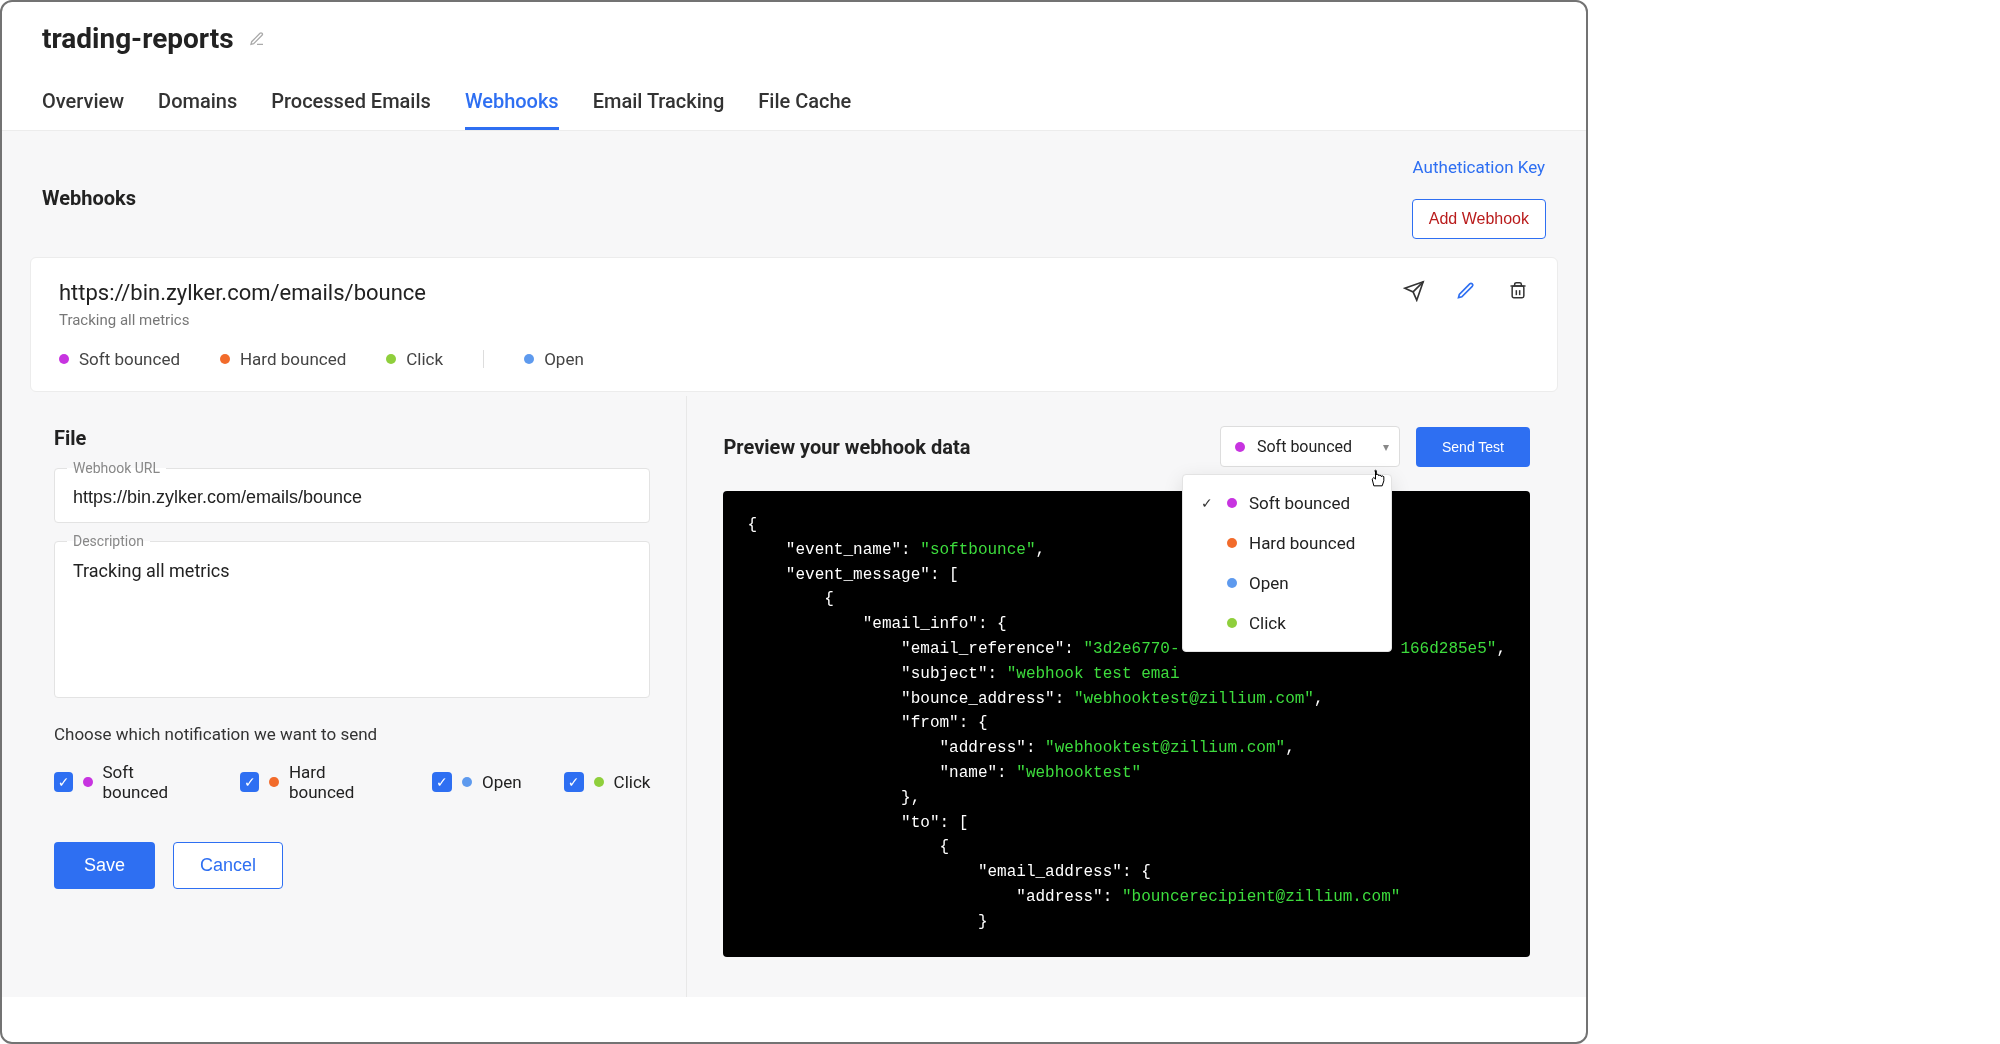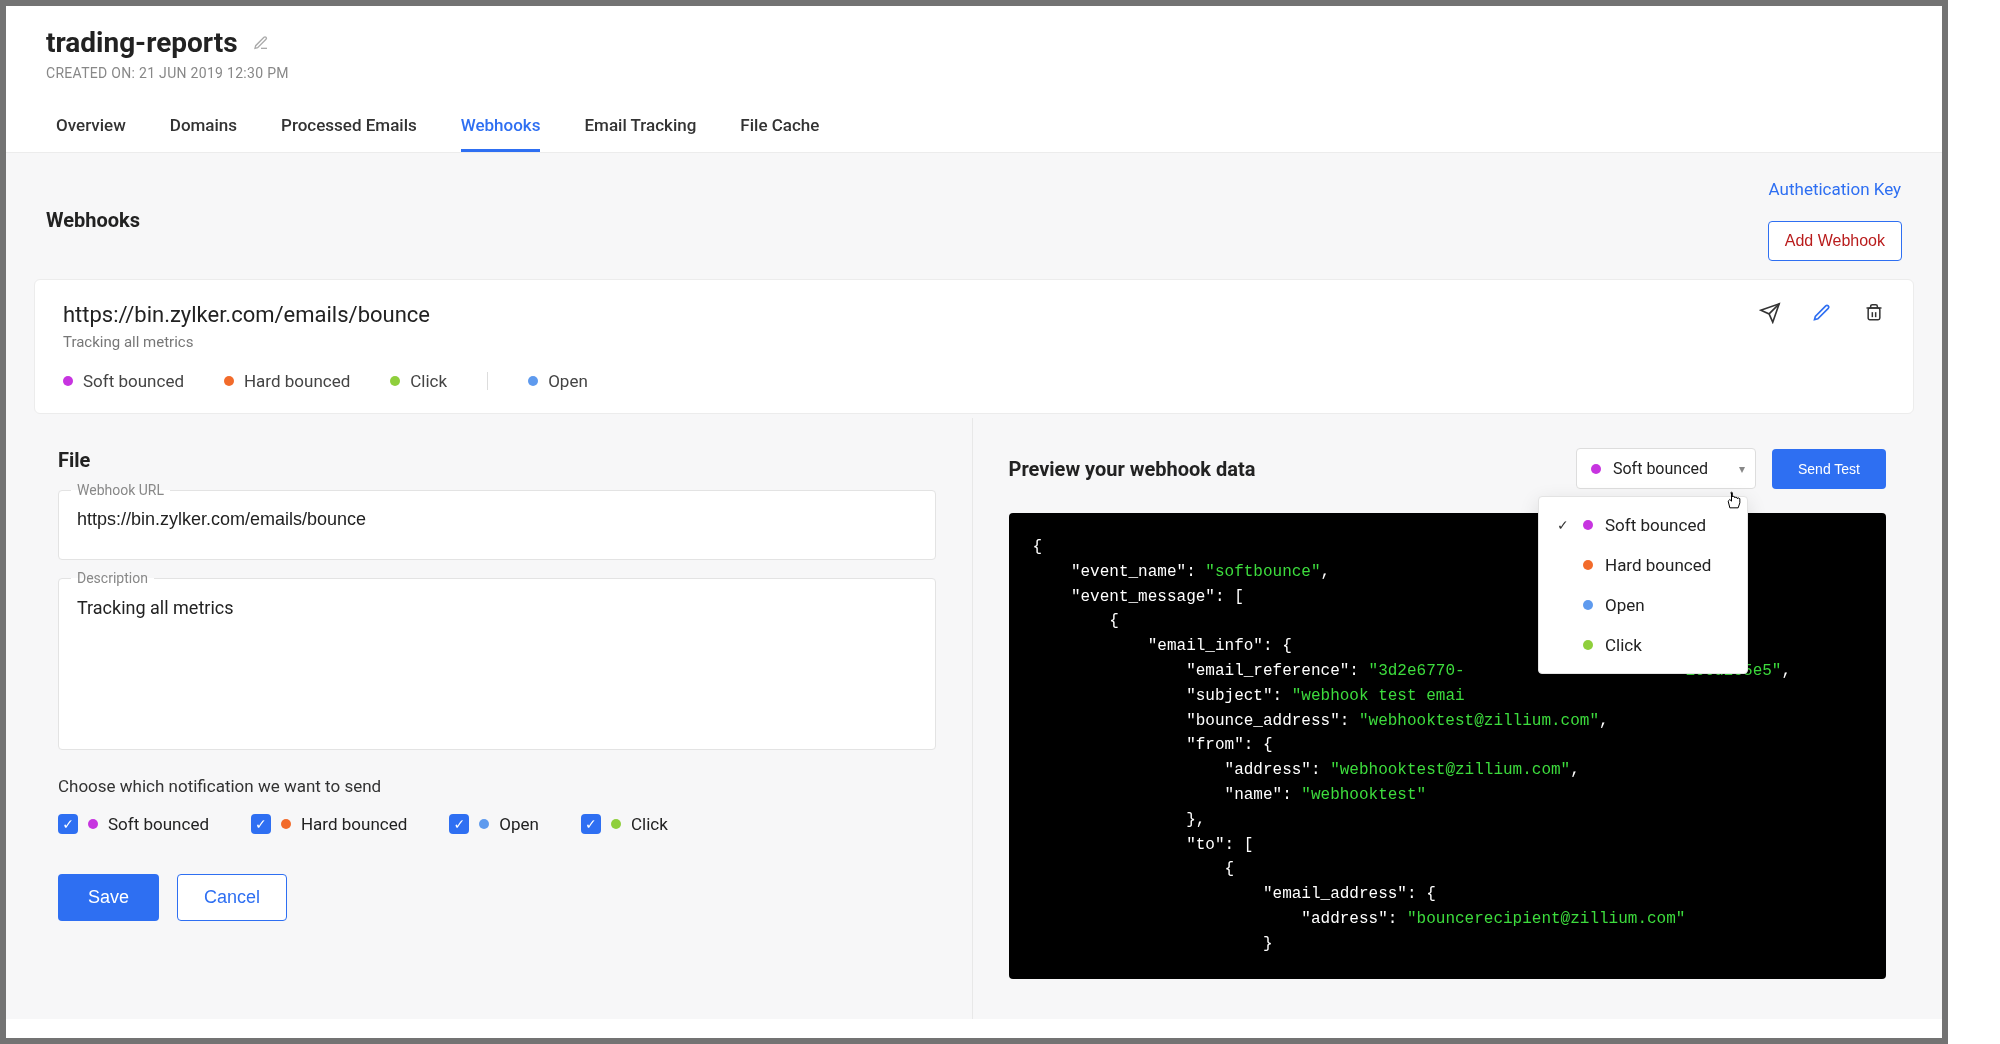--- a/index.html
+++ b/index.html
@@ -1,24 +1,24 @@
 <!DOCTYPE html>
 <html><head>
 <meta charset="utf-8">
 <style>
 * { box-sizing: border-box; margin: 0; padding: 0; }
 body { font-family: -apple-system, BlinkMacSystemFont, "Segoe UI", Roboto, Helvetica, Arial, sans-serif; background: #fff; color: #222; font-size: 14px; }
-.container { width: 1948px; height: 1044px; border: 6px solid #737373; border-radius: 0; overflow: hidden; position: relative; transform-origin: top left; }
+.container { width: 1588px; height: 1044px; border: 2px solid #737373; border-radius: 12px; overflow: hidden; position: relative; transform-origin: top left; }
 .header { padding: 20px 40px 0 40px; }
 .title-row { display: flex; align-items: center; gap: 12px; }
 .title { font-size: 28px; font-weight: 700; }
 .pencil-small { color: #aaa; font-size: 16px; }
 .created { color: #888; font-size: 14px; margin-top: 6px; letter-spacing: 0.3px; }
 .tabs { display: flex; gap: 34px; margin-top: 24px; padding: 0 40px; border-bottom: 1px solid #ececec; }
-.tab { padding: 10px 0 14px 0; font-size: 17px; color: #333; cursor: pointer; font-weight: 500; margin-left: 10px; }
+.tab { padding: 10px 0 14px 0; font-size: 20px; color: #333; cursor: pointer; font-weight: 500; }
 .tab.active { color: #2e6ff2; border-bottom: 3px solid #2e6ff2; }
 .section { background: #f7f7f8; padding: 18px 28px 0 28px; }
 .section-header { display: flex; align-items: center; justify-content: space-between; padding: 8px 12px 18px 12px; }
 .section-title { font-size: 20px; font-weight: 700; }
 .section-actions { display: flex; align-items: center; gap: 22px; flex-direction: column; }
 .link-text { color: #2e6ff2; font-size: 17px; cursor: pointer; }
 .btn-outline { border: 1px solid #2e6ff2; color: #b91c1c; background: #fff; border-radius: 4px; padding: 10px 16px; font-size: 16px; cursor: pointer; }
 .webhook-card { background: #fff; border: 1px solid #ececec; border-radius: 6px; padding: 22px 28px; position: relative; }
 .webhook-url { font-size: 22px; color: #222; }
 .webhook-desc { color: #777; font-size: 15px; margin-top: 6px; }
@@ -28,21 +28,21 @@
 .dot.magenta { background: #c734e0; }
 .dot.orange { background: #f26b2b; }
 .dot.green { background: #8fcf3c; }
 .dot.blue { background: #5e9aee; }
 .divider-v { width: 1px; height: 18px; background: #ddd; }
 .card-actions { position: absolute; right: 28px; top: 22px; display: flex; gap: 30px; align-items: center; color: #555; }
 .icon { width: 22px; height: 22px; display: inline-flex; align-items: center; justify-content: center; }
 .content-row { display: flex; margin-top: 4px; }
 .edit-panel { flex: 1; padding: 30px 36px 40px 24px; border-right: 1px solid #e8e8e8; }
 .edit-title { font-size: 20px; font-weight: 700; margin-bottom: 18px; }
-.field { background: #fff; border: 1px solid #e3e3e3; border-radius: 4px; position: relative; padding: 18px 18px 29px 18px; margin-bottom: 18px; }
+.field { background: #fff; border: 1px solid #e3e3e3; border-radius: 4px; position: relative; padding: 18px 18px 14px 18px; margin-bottom: 18px; }
 .field-label { position: absolute; top: -9px; left: 12px; background: linear-gradient(#f7f7f8 50%, #fff 50%); padding: 0 6px; color: #888; font-size: 14px; }
 .field-input { border: none; width: 100%; font-size: 18px; outline: none; background: transparent; color: #222; }
 .field-textarea { border: none; width: 100%; font-size: 18px; outline: none; resize: none; height: 120px; background: transparent; color: #222; font-family: inherit; }
 .choose-label { font-size: 17px; margin: 26px 0 18px 0; color: #333; }
 .checks-row { display: flex; gap: 42px; align-items: center; }
 .check-item { display: flex; align-items: center; gap: 10px; font-size: 17px; }
 .checkbox { width: 20px; height: 20px; background: #2e6ff2; border-radius: 4px; display: flex; align-items: center; justify-content: center; color: #fff; font-size: 14px; }
 .buttons-row { display: flex; gap: 18px; margin-top: 40px; }
 .btn-primary { background: #2e6ff2; color: #fff; border: none; border-radius: 4px; padding: 0 30px; font-size: 18px; cursor: pointer; }
 .btn-secondary { background: #fff; color: #2e6ff2; border: 1px solid #2e6ff2; border-radius: 4px; padding: 12px 26px; font-size: 18px; cursor: pointer; }
@@ -71,21 +71,20 @@
   <div class="header">
     <div class="title-row">
       <div class="title">trading-reports</div>
       <span class="pencil-small icon">
         <svg width="16" height="16" viewBox="0 0 24 24" fill="none" stroke="#aaa" stroke-width="2">
             <path d="M12 20h9"></path>
             <path d="M16.5 3.5a2.1 2.1 0 013 3L7 19l-4 1 1-4 12.5-12.5z"></path>
           </svg>
       </span>
     </div>
-    <div class="created">CREATED ON: 21 JUN 2019 12:30 PM</div>
   </div>
 
   <div class="tabs" id="tabs">
       <div class="tab">Overview</div>
       <div class="tab">Domains</div>
       <div class="tab">Processed Emails</div>
       <div class="tab active">Webhooks</div>
       <div class="tab">Email Tracking</div>
       <div class="tab">File Cache</div>
     </div>

